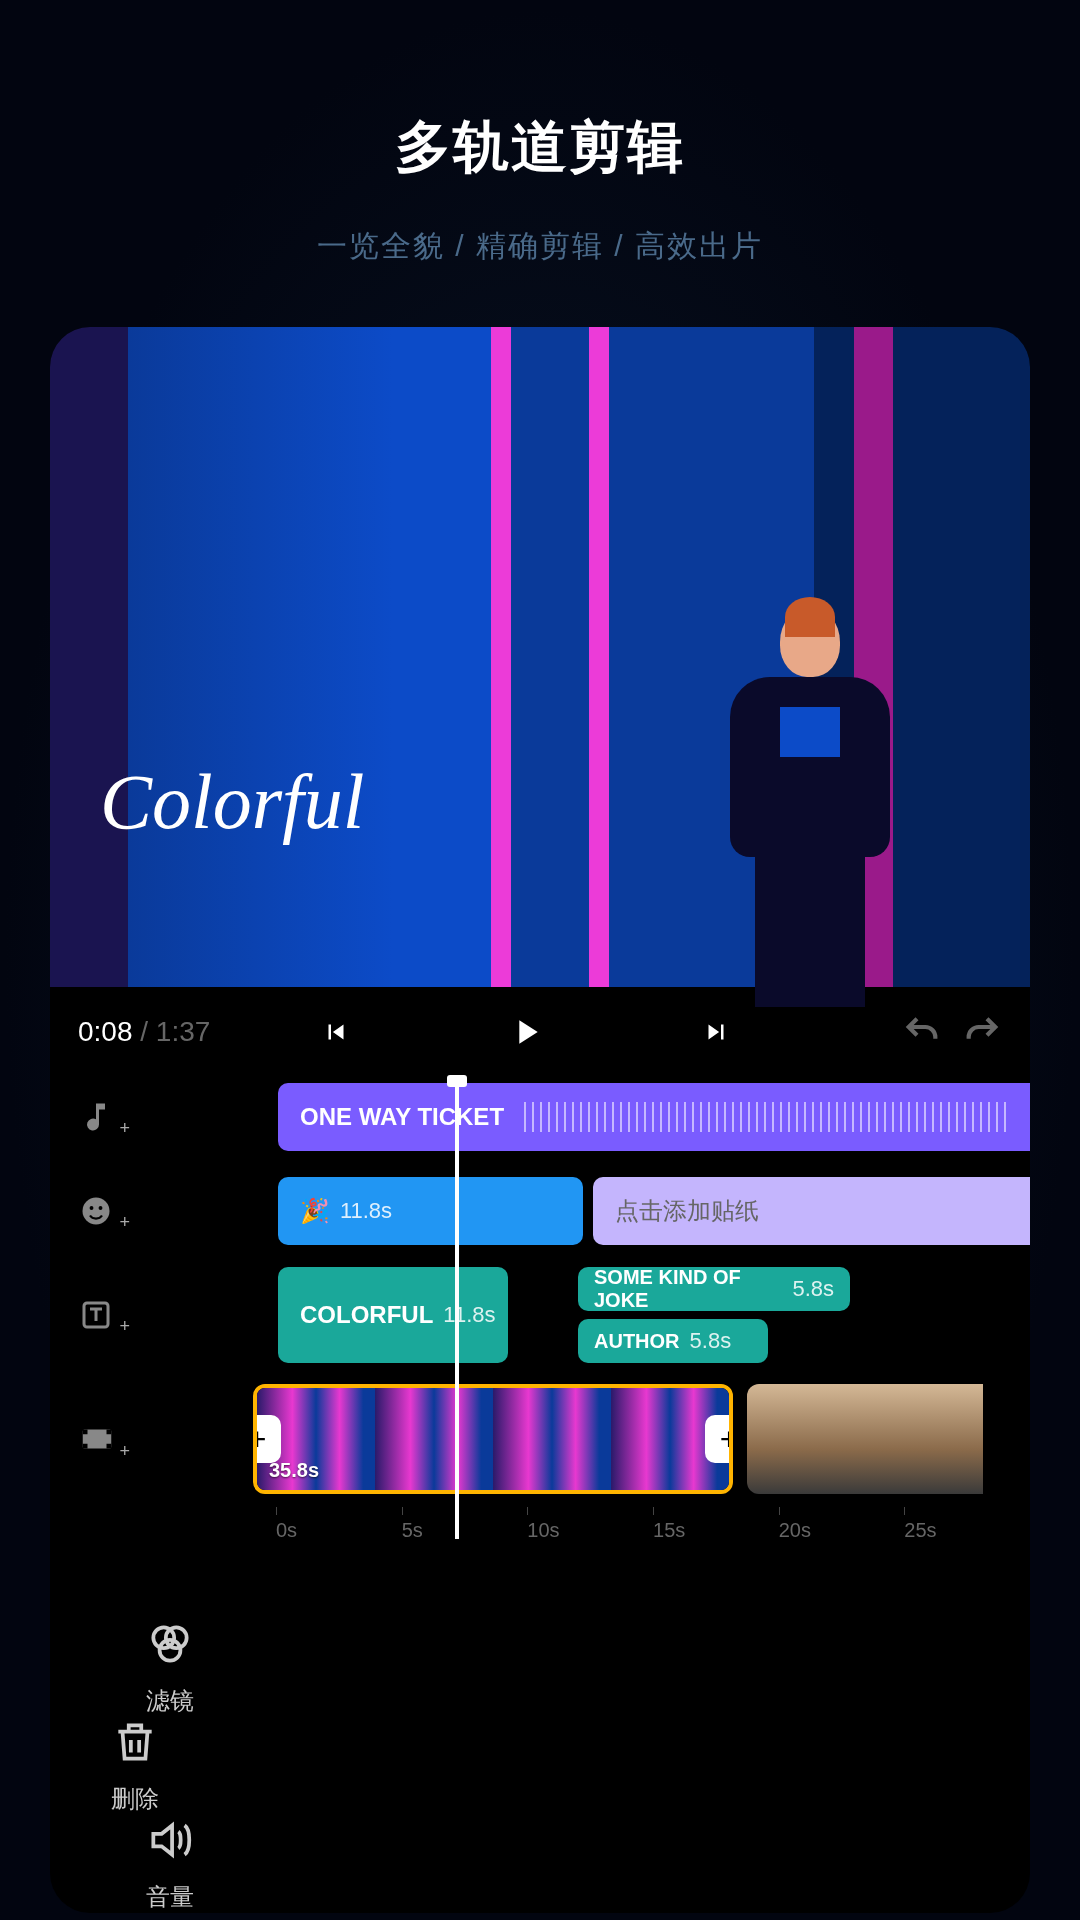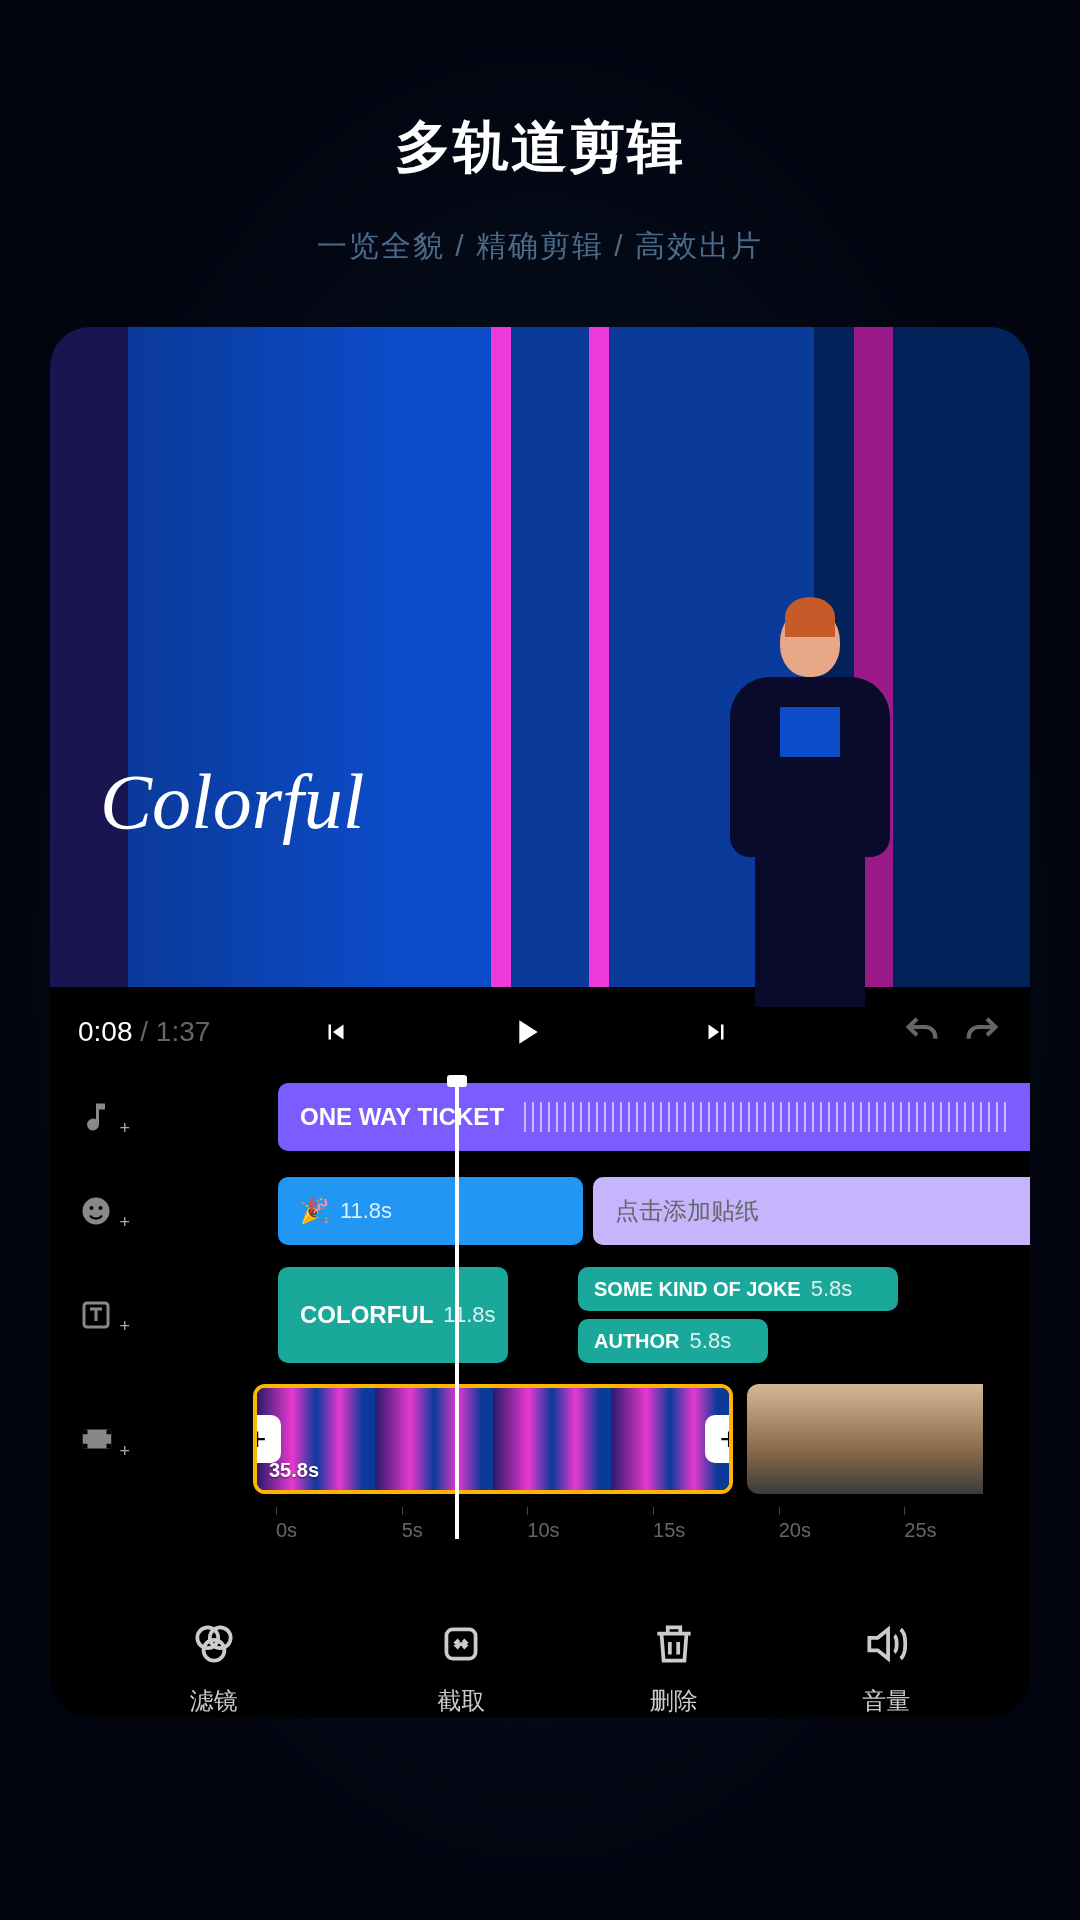--- a/index.html
+++ b/index.html
@@ -144,21 +144,21 @@
   font-weight: 300;
   z-index: 5;
 }
 .add-handle.l { left: -24px; top: 50%; transform: translateY(-50%); }
 .add-handle.r { right: -24px; top: 50%; transform: translateY(-50%); }
 
 .ruler { display: flex; padding-left: 226px; margin-top: 20px; color: #666; font-size: 20px; position: relative; height: 40px; }
 .ruler span { width: 128px; position: relative; }
 .ruler span::before { content: ""; position: absolute; top: -12px; left: 0; width: 1px; height: 8px; background: #444; }
 
-.toolbar { display: flex; justify-content: space-around; padding: 40px 20px 0 40px; }
+.toolbar { display: flex; justify-content: space-around; padding: 40px 20px 0 40px; flex-direction: column; }
 .tool { display: flex; flex-direction: column; align-items: center; gap: 16px; color: #ccc; width: 160px; }
 .tool svg, .tool .ico { width: 52px; height: 50px; }
 .tool-label { font-size: 24px; }
 </style>
 </head>
 <body>
 
 <h1 class="page-title">多轨道剪辑</h1>
 <p class="page-subtitle">一览全貌 / 精确剪辑 / 高效出片</p>
 
@@ -258,21 +258,21 @@
             <path d="M8 8h8M12 8v8"></path>
           </svg>
         <span class="plus">+</span>
       </div>
       <div class="track-content" style="align-items:stretch;">
         <div class="clip clip-text clip-text-main" style="height:auto;">
           <span>COLORFUL</span>
           <span class="sub">11.8s</span>
         </div>
         <div class="text-stack" style="margin-left:60px;">
-          <div class="clip clip-text" style="width:320px;align-items:center;">
+          <div class="clip clip-text" style="width:272px;align-items:center;">
             <span>SOME KIND OF JOKE</span>
             <span class="sub">5.8s</span>
           </div>
           <div class="clip clip-text" style="width:190px;">
             <span>AUTHOR</span>
             <span class="sub">5.8s</span>
           </div>
         </div>
       </div>
     </div>
@@ -317,27 +317,20 @@
 
   <div class="toolbar">
     <div class="tool">
       <svg viewBox="0 0 24 24" fill="none" stroke="#ccc" stroke-width="1.8">
           <circle cx="9" cy="9" r="5"></circle>
           <circle cx="15" cy="9" r="5"></circle>
           <circle cx="12" cy="15" r="5"></circle>
         </svg>
       <span class="tool-label">滤镜</span>
     </div>
-    <div class="tool">
-      <svg viewBox="0 0 24 24" fill="none" stroke="#ccc" stroke-width="1.8">
-          <rect x="5" y="5" width="14" height="14" rx="3"></rect>
-          <path d="M9 12h6M9 12l2-2M9 12l2 2M15 12l-2-2M15 12l-2 2"></path>
-        </svg>
-      <span class="tool-label">截取</span>
-    </div>
     <div class="tool" style="width:90px; overflow:hidden;">
       <svg viewBox="0 0 24 24" fill="none" stroke="#ccc" stroke-width="1.8">
           <path d="M4 7h16M9 7V4h6v3M6 7l1 13h10l1-13M10 11v6M14 11v6"></path>
         </svg>
       <span class="tool-label">删除</span>
     </div>
     <div class="tool">
       <svg viewBox="0 0 24 24" fill="none" stroke="#ccc" stroke-width="1.8">
           <path d="M4 9v6h4l5 4V5L8 9H4z"></path>
           <path d="M16 8c1.5 1 1.5 7 0 8M19 5c3 2 3 12 0 14"></path>

